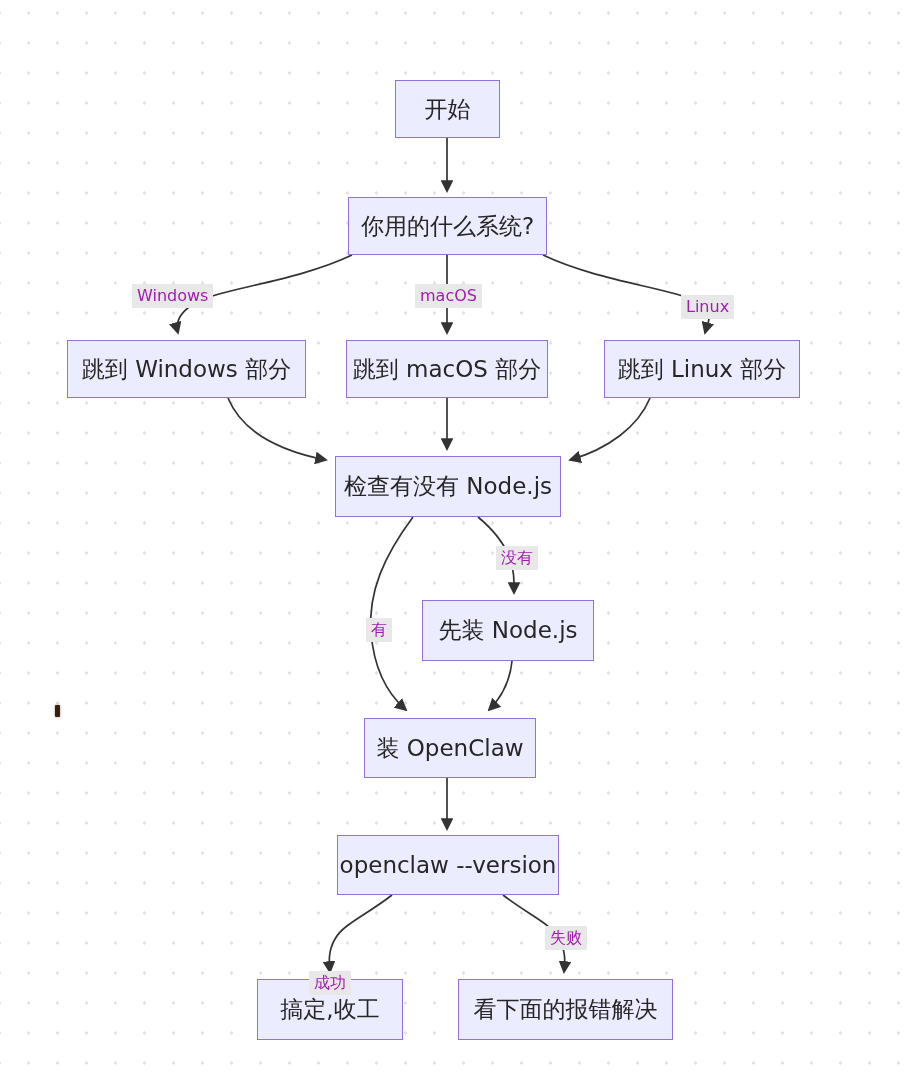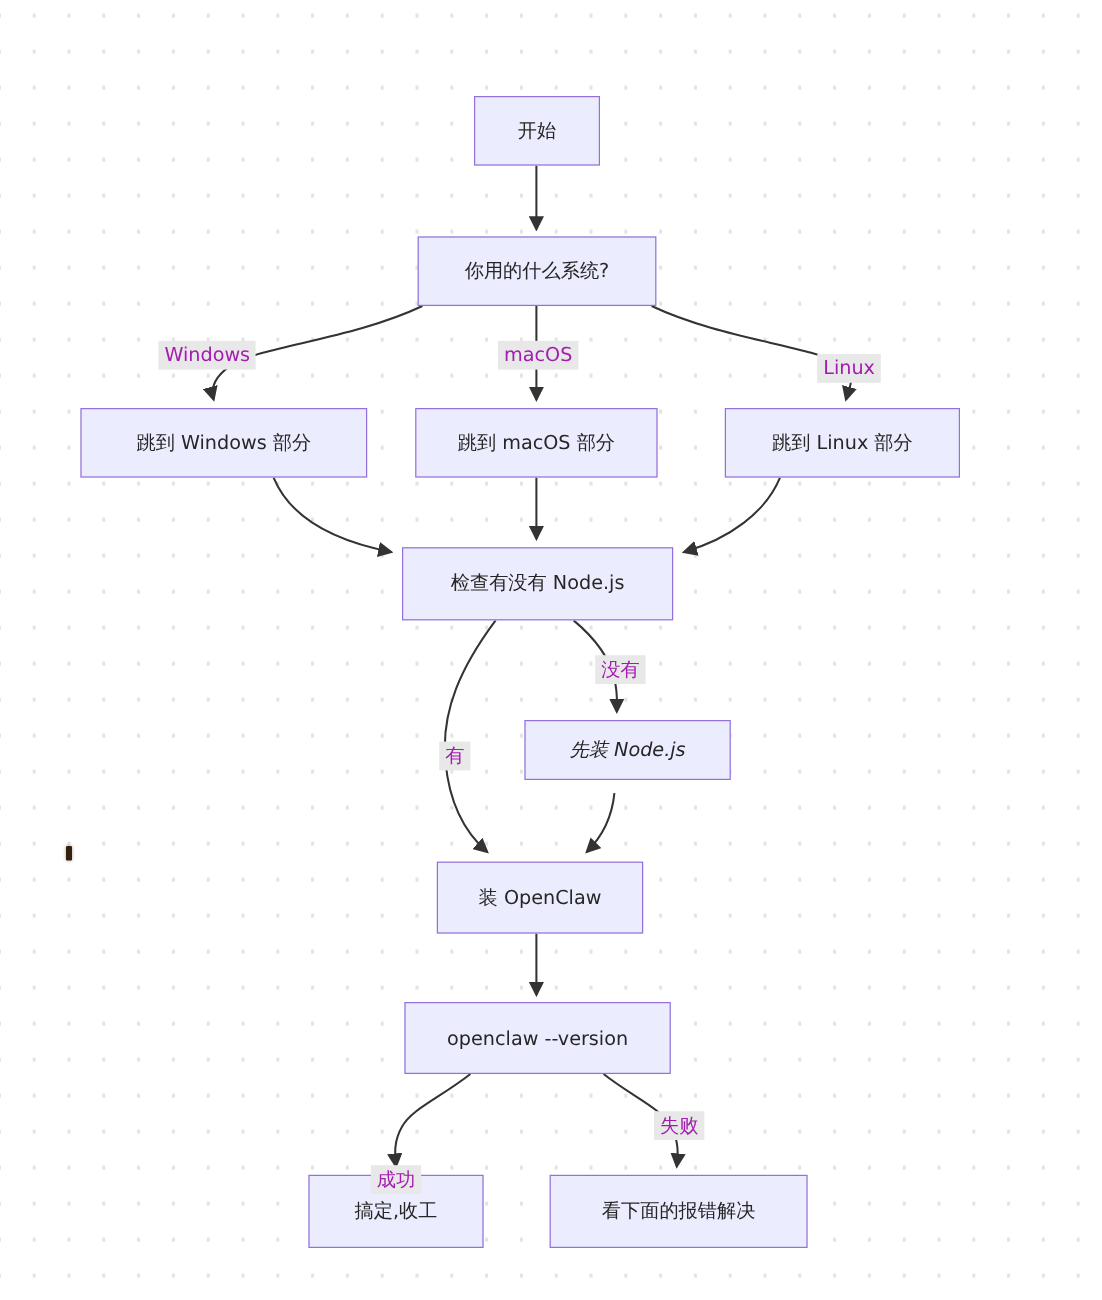--- a/index.html
+++ b/index.html
@@ -26,21 +26,21 @@
   }
   .node {
     position: absolute;
     box-sizing: border-box;
     background: #ECECFF;
     border: 1.5px solid #9370DB;
     display: flex;
     align-items: center;
     justify-content: center;
     text-align: center;
-    font-size: 16px;
+    font-size: 23px;
     color: #262626;
     white-space: nowrap;
   }
   .edge-label {
     position: absolute;
     background: #e8e8e8;
     color: #a21caf;
     font-size: 16px;
     line-height: 1.35;
     padding: 1px 5px;
@@ -86,21 +86,21 @@
   <div class="node" style="left:348px; top:197px; width:199px; height:58px;">你用的什么系统?</div>
 
   <div class="node" style="left:67px; top:340px; width:239px; height:58px;">跳到 Windows 部分</div>
 
   <div class="node" style="left:346px; top:340px; width:202px; height:58px;">跳到 macOS 部分</div>
 
   <div class="node" style="left:604px; top:340px; width:196px; height:58px;">跳到 Linux 部分</div>
 
   <div class="node" style="left:335px; top:456px; width:226px; height:61px;">检查有没有 Node.js</div>
 
-  <div class="node" style="left:437px; top:600px; width:172px; height:50px;font-style:italic;">先装 Node.js</div>
+  <div class="node" style="left:422px; top:600px; width:172px; height:61px;">先装 Node.js</div>
 
   <div class="node" style="left:364px; top:718px; width:172px; height:60px;">装 OpenClaw</div>
 
   <div class="node" style="left:337px; top:835px; width:222px; height:60px;">openclaw --version</div>
 
   <div class="node" style="left:458px; top:979px; width:215px; height:61px;">看下面的报错解决</div>
 
   <div class="node" style="left:257px; top:979px; width:146px; height:61px;">搞定,收工</div>
 
   <div class="edge-label" style="left:132px; top:284px;">Windows</div>

